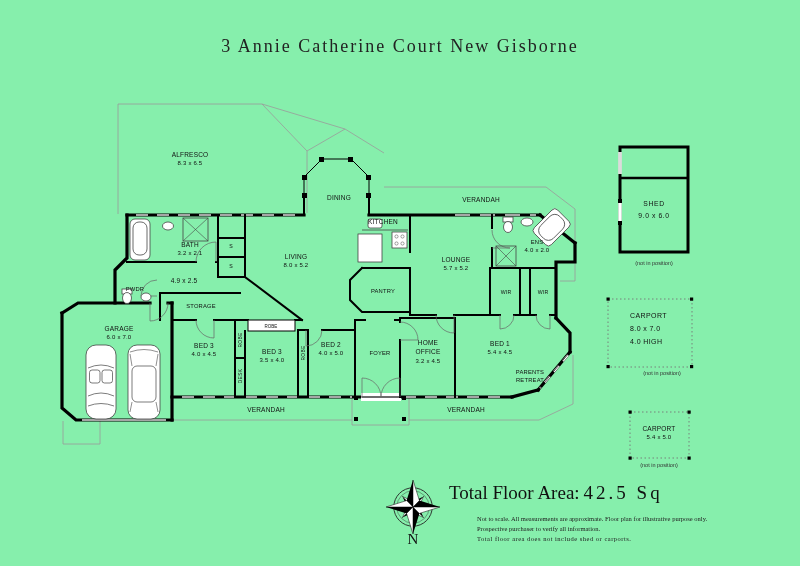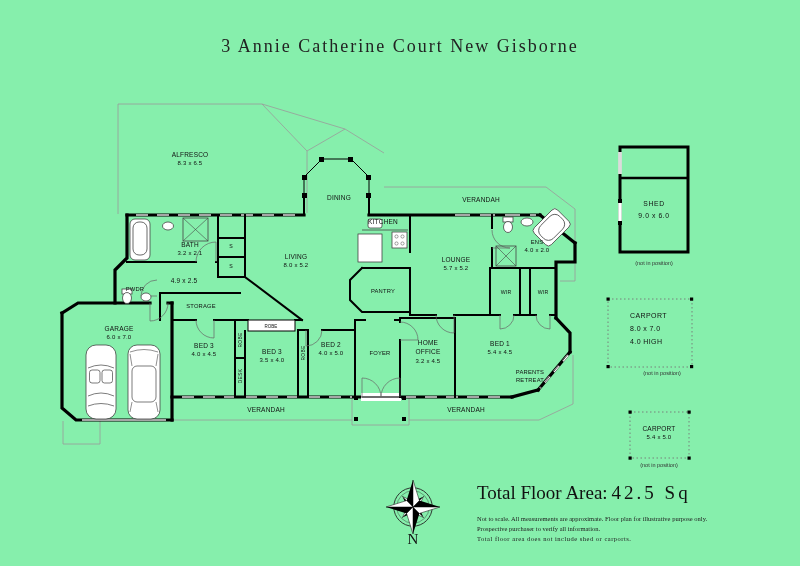--- a/index.html
+++ b/index.html
@@ -15,21 +15,21 @@
   .lab.sm{font-size:5.8px;}
   .lab.tiny{font-size:5.2px;}
   .lab.wrap{white-space:normal;}
   .vlab{position:absolute;transform:translate(-50%,-50%) rotate(-90deg);
         font-size:4.8px;letter-spacing:.4px;white-space:nowrap;color:#111;}
   .hrobe{position:absolute;transform:translate(-50%,-50%);font-size:4.5px;color:#111;}
   .note{position:absolute;transform:translate(-50%,-50%);font-size:5.5px;color:#333;white-space:nowrap;}
   .cpblock{position:absolute;font-size:7px;line-height:1.85;letter-spacing:.4px;color:#111;}
   .shedlab{position:absolute;transform:translate(-50%,-50%);text-align:center;
            font-size:6.8px;line-height:1.7;letter-spacing:.6px;color:#111;}
-  .total{position:absolute;left:477px;top:482px;font-family:"Liberation Serif",serif;
+  .total{position:absolute;left:449px;top:482px;font-family:"Liberation Serif",serif;
          white-space:nowrap;color:#111;}
   .total .tl{font-size:19px;}
   .total .tv{font-size:19px;letter-spacing:3px;}
   .fineprint{position:absolute;left:477px;top:514px;font-family:"Liberation Serif",serif;
              font-size:6.5px;line-height:1.5;color:#222;}
   .fineprint .l3{letter-spacing:.5px;}
   .north{position:absolute;transform:translate(-50%,-50%);left:413px;top:539px;
          font-family:"Liberation Serif",serif;font-size:15px;color:#111;}
 </style>
 </head>

